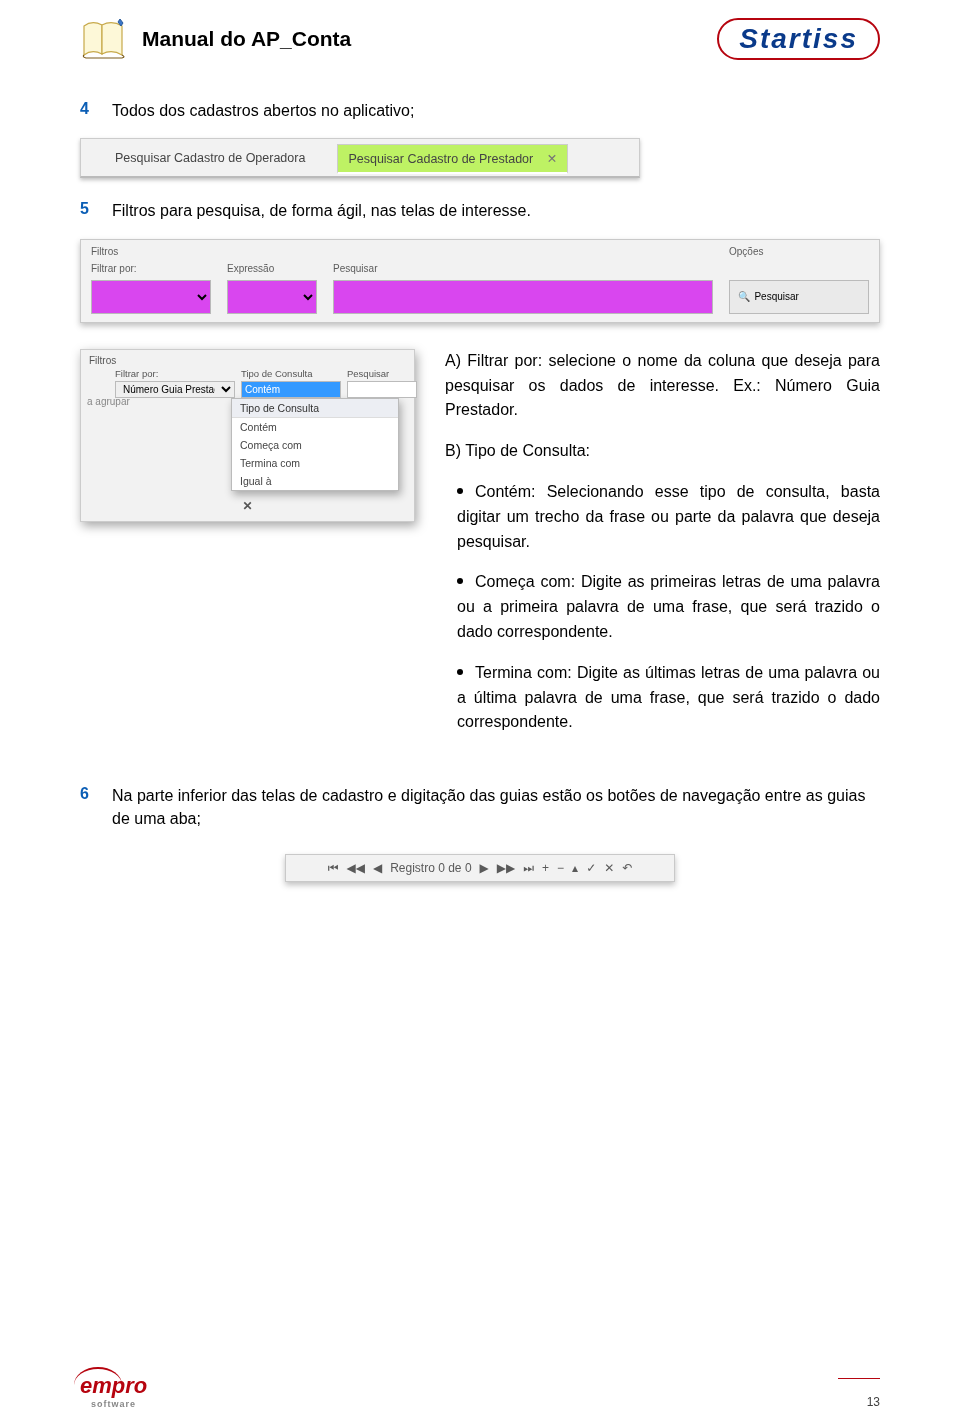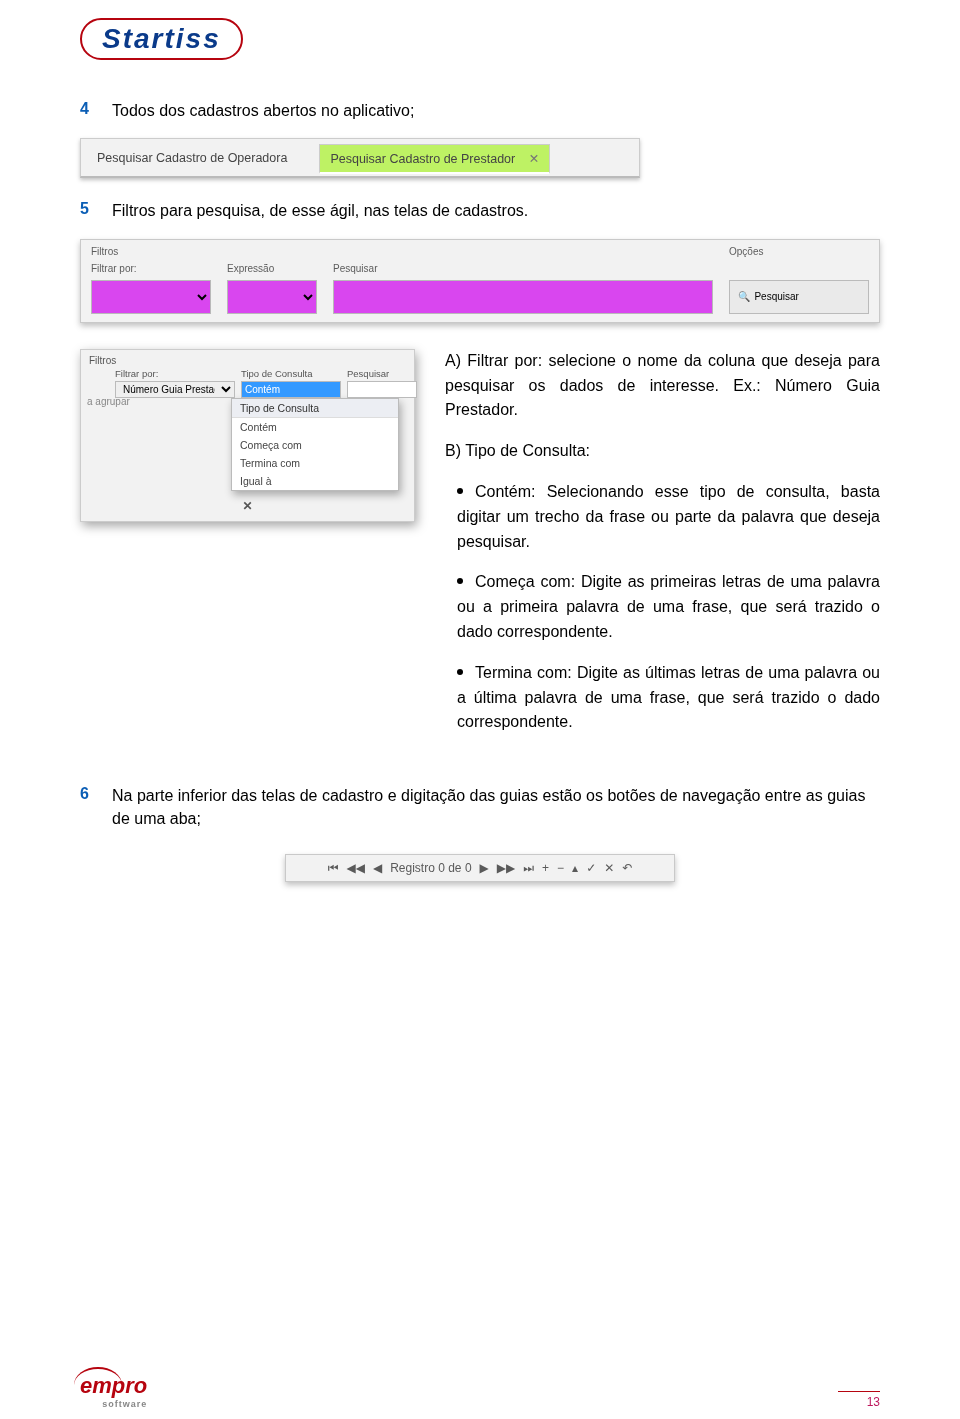--- a/index.html
+++ b/index.html
@@ -23,21 +23,21 @@
   .num-item .num { color: #0b5eb5; font-weight: bold; font-size: 16px; min-width: 16px; }
   .num-item .txt { font-size: 16px; line-height: 1.4; }
   .tabs-img { margin: 6px 0 22px 0; }
   .tab-strip {
     background: #f2f2f2;
     border: 1px solid #ccc;
     border-bottom: 2px solid #bbb;
     height: 40px;
     display: flex;
     gap: 22px;
-    padding-left: 6px;
+    padding-left: 24px;
     align-items: center;
     box-shadow: 0 2px 4px rgba(0,0,0,0.25);
     width: 560px;
   }
   .tab { font-size: 12.5px; color: #444; padding: 6px 10px; }
   .tab.active { background:#bef264; border:1px solid #ccc; border-bottom:2px solid #fff; position:relative; top:1px;}
   .tab .close { margin-left: 10px; color:#777; }
   .filter-bar {
     border: 1px solid #c9c9c9;
     background: #f2f2f2;
@@ -88,29 +88,38 @@
   .nav-bar-inner {
     border:1px solid #c9c9c9; background:#f2f2f2; box-shadow: 0 3px 6px rgba(0,0,0,0.25);
     padding: 6px 10px; display:flex; gap:8px; align-items:center; font-size:12px; color:#5a5a5a;
     width: 390px; justify-content:center;
   }
   .nav-bar-inner span { cursor:default; }
   .footer { position:absolute; bottom:10px; left:80px; right:80px; display:flex; justify-content:space-between; align-items:flex-end;}
   .tempro { color:#b6040f; font-size:22px; font-style: italic; font-weight:bold; position:relative;}
   .tempro .arc { position:absolute; top:-6px; left:-6px; width:48px; height:18px;
     border-top: 2.5px solid #b6040f; border-radius: 50% 50% 0 0 / 100% 100% 0 0; }
-  .tempro .sub { font-size:9px; color:#888; font-style:normal; font-weight:bold; display:block; text-align:right; letter-spacing:1px;}
-  .pagenum { font-size:12px; color:#be185d; border-top:1.5px solid #b6040f; padding-top:3px; width:42px; text-align:right;}
+  .tempro .sub { font-size:9px; color:#888; font-style:normal; font-weight:bold; display:block; text-align:center; letter-spacing:1px;}
+  .pagenum { font-size:12px; color:#404040; border-top:1.5px solid #b6040f; padding-top:16px; width:42px; text-align:right;}
 </style>
 </head>
 <body>
 
 <div class="page">
 
   <div class="header">
+    <div class="header-left">
+      <svg class="book-icon" viewBox="0 0 48 42">
+        <path d="M4 8 Q12 2 22 7 L22 36 Q12 31 4 37 Z" fill="#fdf8d8" stroke="#c7a94a" stroke-width="1.2"></path>
+        <path d="M22 7 Q32 2 42 8 L42 37 Q32 31 22 36 Z" fill="#fdf8d8" stroke="#c7a94a" stroke-width="1.2"></path>
+        <path d="M4 37 Q2 39 6 40 L42 40 Q46 39 42 37" fill="none" stroke="#7a5a1a" stroke-width="1.2"></path>
+        <path d="M38 4 L40 1 L43 5 L41 8 Z" fill="#3a77c9" stroke="#2a5a99"></path>
+      </svg>
+      <div class="doc-title">Manual do AP_Conta</div>
+    </div>
     <div class="logo-frame">
       <span class="logo-text">Startiss</span>
     </div>
   </div>
 
   <div class="num-item">
     <div class="num">4</div>
     <div class="txt">Todos dos cadastros abertos no aplicativo;</div>
   </div>
 
@@ -119,21 +128,21 @@
       <div class="tab">Pesquisar Cadastro de Operadora</div>
       <div class="tab active">
         <span>Pesquisar Cadastro de Prestador</span>
         <span class="close">✕</span>
       </div>
     </div>
   </div>
 
   <div class="num-item">
     <div class="num">5</div>
-    <div class="txt">Filtros para pesquisa, de esse ágil, nas telas de cadastros.</div>
+    <div class="txt">Filtros para pesquisa, de forma ágil, nas telas de interesse.</div>
   </div>
 
   <div class="filter-bar">
     <div class="hdr">Filtros</div>
     <div></div>
       <div></div>
     <div class="hdr opc">Opções</div>
     <div class="hdr">Filtrar por:</div>
     <div class="hdr">Expressão</div>
     <div class="hdr">Pesquisar</div>

